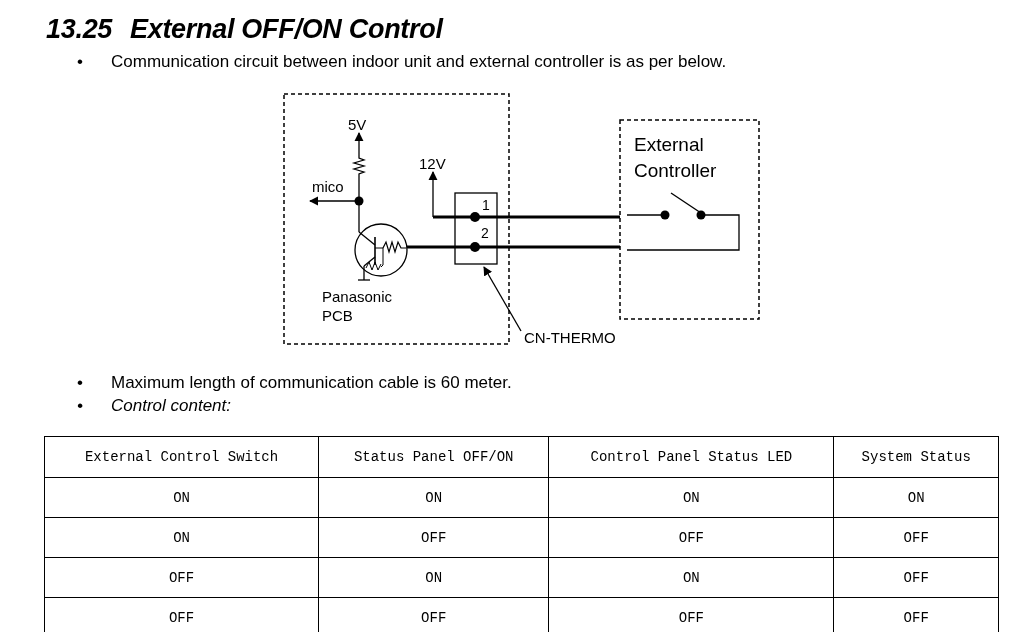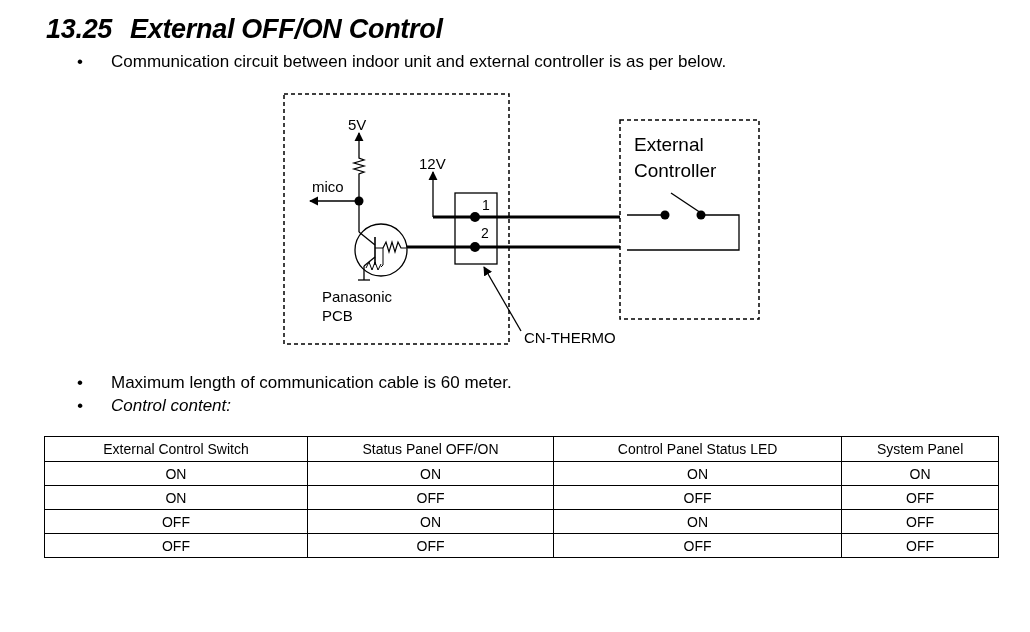--- a/index.html
+++ b/index.html
@@ -7,21 +7,21 @@
   .title { position:absolute; left:46px; top:14px; font-size:27px; font-weight:bold; font-style:italic; letter-spacing:-0.3px; }
   .title .num { display:inline-block; width:84px; }
   .bullet { position:absolute; left:44px; font-size:17px;margin-left:33px; }
   .bullet .dot { display:inline-block; width:34px; }
   #b1 { top:52px; }
   #b2 { top:373px; }
   #b3 { top:396px;font-style:italic; }
   svg.diagram { position:absolute; left:0; top:0; }
   svg text { font-family:"Liberation Sans", sans-serif; }
   table.ctl { position:absolute; left:44px; top:436px; width:955px; border-collapse:collapse; font-size:14px; }
-  table.ctl td, table.ctl th { border:1px solid #000; text-align:center; font-weight:normal; height:23px; padding:0; }
+  table.ctl td, table.ctl th { border:1px solid #000; text-align:center; font-weight:normal; height:23px; padding:8px;font-family:Liberation Mono, monospace; }
   table.ctl th { height:24px; }
 </style>
 </head>
 <body>
 
 <div class="title">
   <span class="num">13.25</span><span>External OFF/ON Control</span>
 </div>
 
 <div class="bullet" id="b1">
@@ -96,21 +96,21 @@
 <div class="bullet" id="b3">
   <span class="dot">•</span><span>Control content:</span>
 </div>
 
 <table class="ctl">
   <thead>
     <tr>
       <th>External Control Switch</th>
       <th>Status Panel OFF/ON</th>
       <th>Control Panel Status LED</th>
-      <th>System Panel</th>
+      <th>System Status</th>
     </tr>
   </thead>
   <tbody>
     <tr>
       <td>ON</td>
       <td>ON</td>
       <td>ON</td>
       <td>ON</td>
     </tr>
     <tr>

